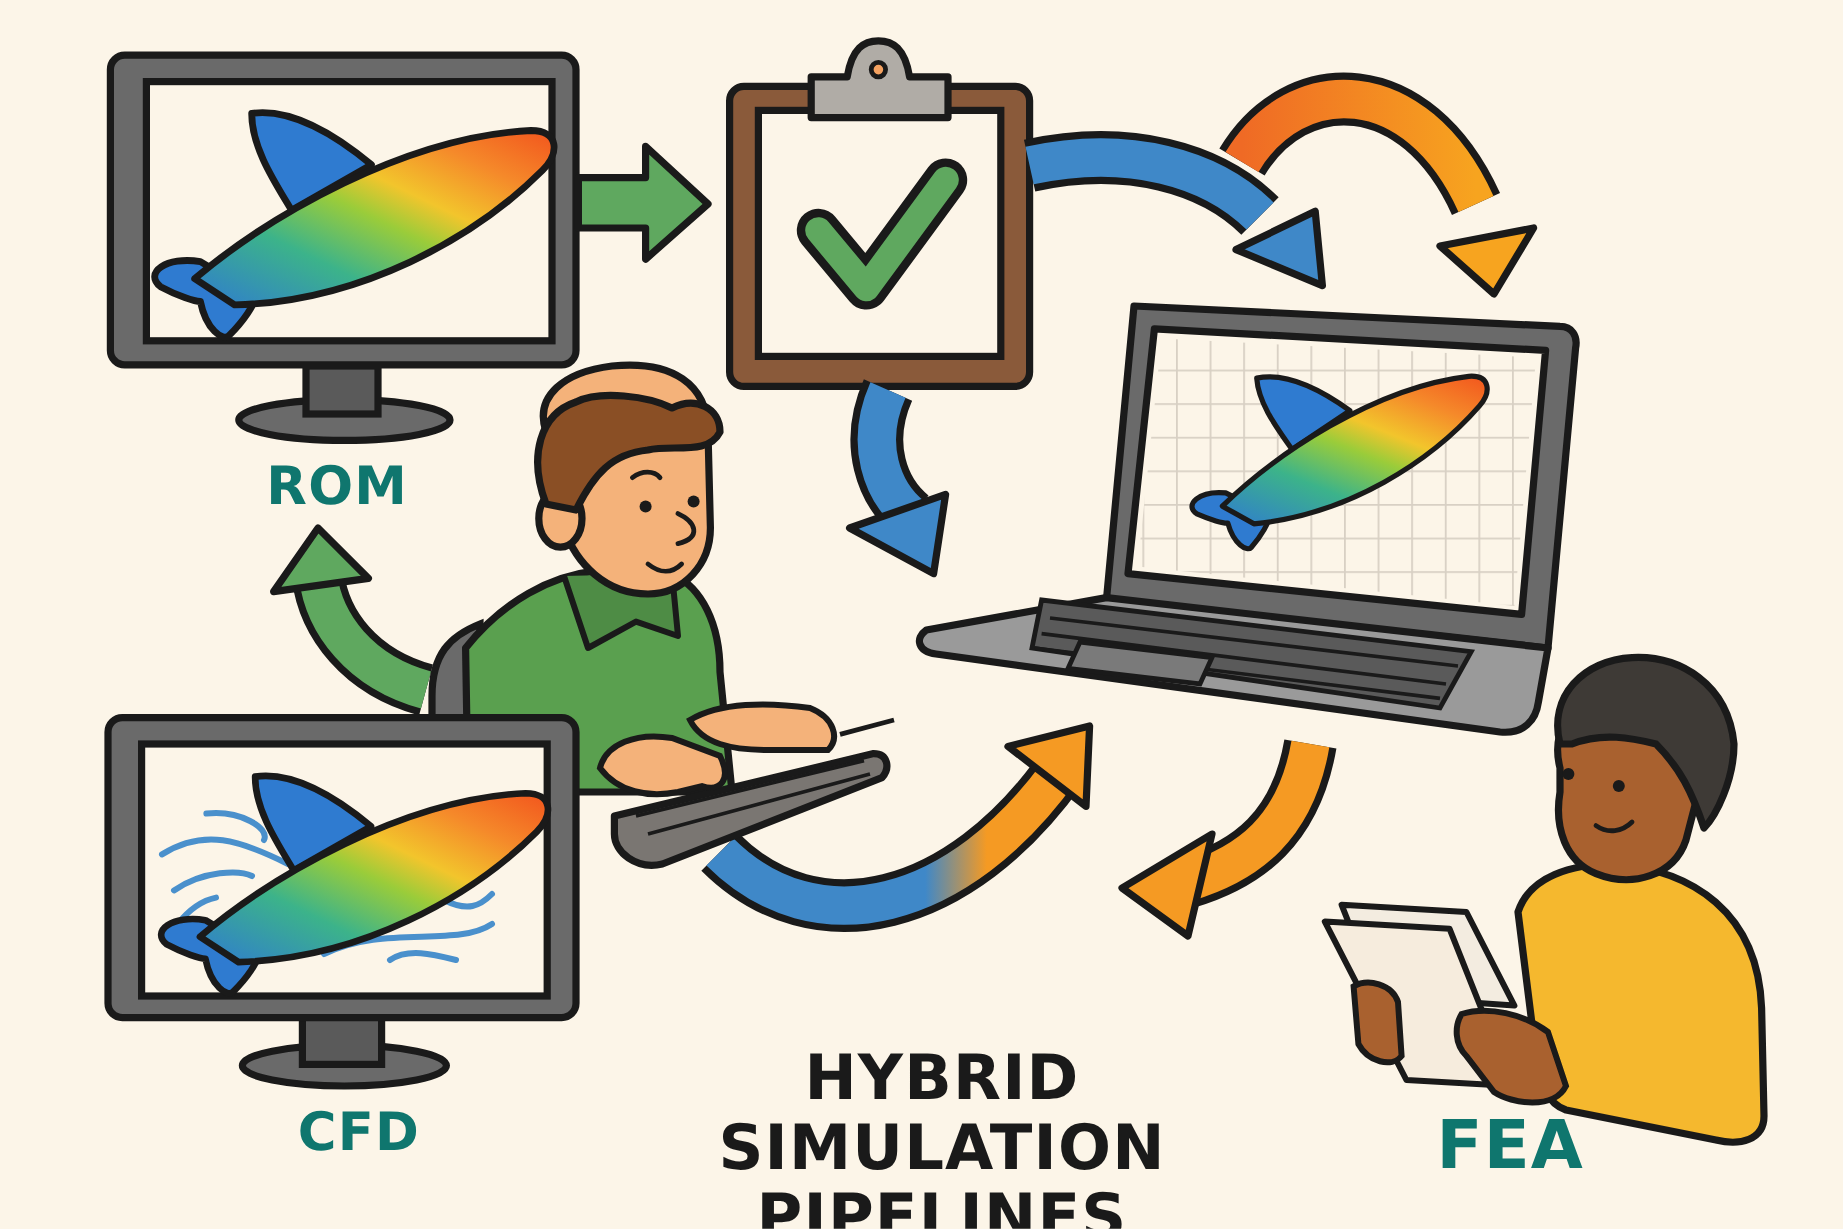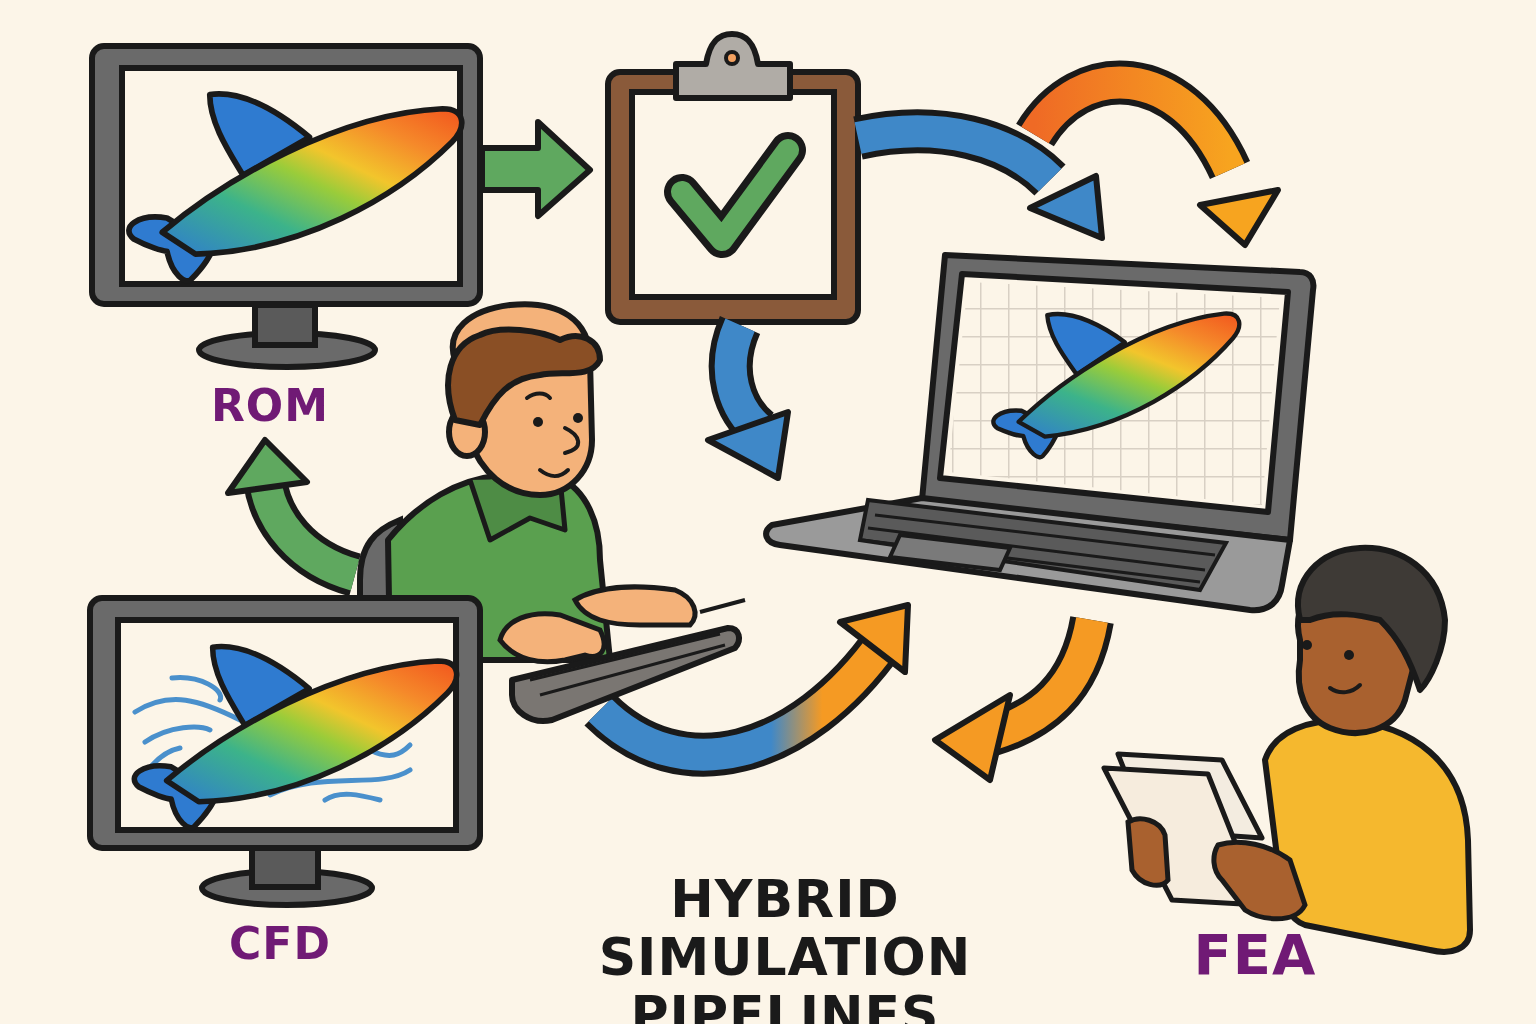--- a/index.html
+++ b/index.html
@@ -5,22 +5,22 @@
   html, body { margin: 0; padding: 0; }
   body {
     width: 1536px; height: 1024px; overflow: hidden;
     background: #fcf5e8;
     font-family: "DejaVu Sans", sans-serif;
     position: relative;
   }
   #scene { position: absolute; left: 0; top: 0; width: 1536px; height: 1024px; }
   .label {
     position: absolute; font-family: "DejaVu Sans", sans-serif;
-    font-weight: bold; color: #701a75; letter-spacing: 1px;
-    text-align: center; white-space: nowrap;
+    font-weight: bold; color: #0f766e; letter-spacing: 1px;
+    text-align: right; white-space: nowrap;
   }
   #rom-label { left: 200px; top: 380px; width: 140px; font-size: 44px; }
   #cfd-label { left: 210px; top: 918px; width: 140px; font-size: 44px; }
   #fea-label { left: 1190px; top: 922px; width: 130px; font-size: 56px; }
   #title {
     position: absolute; left: 500px; top: 870px; width: 570px;
     font-size: 52px; font-weight: bold; line-height: 58px;
     text-align: center; color: #1a1a1a; letter-spacing: 1px;
   }
 </style>

